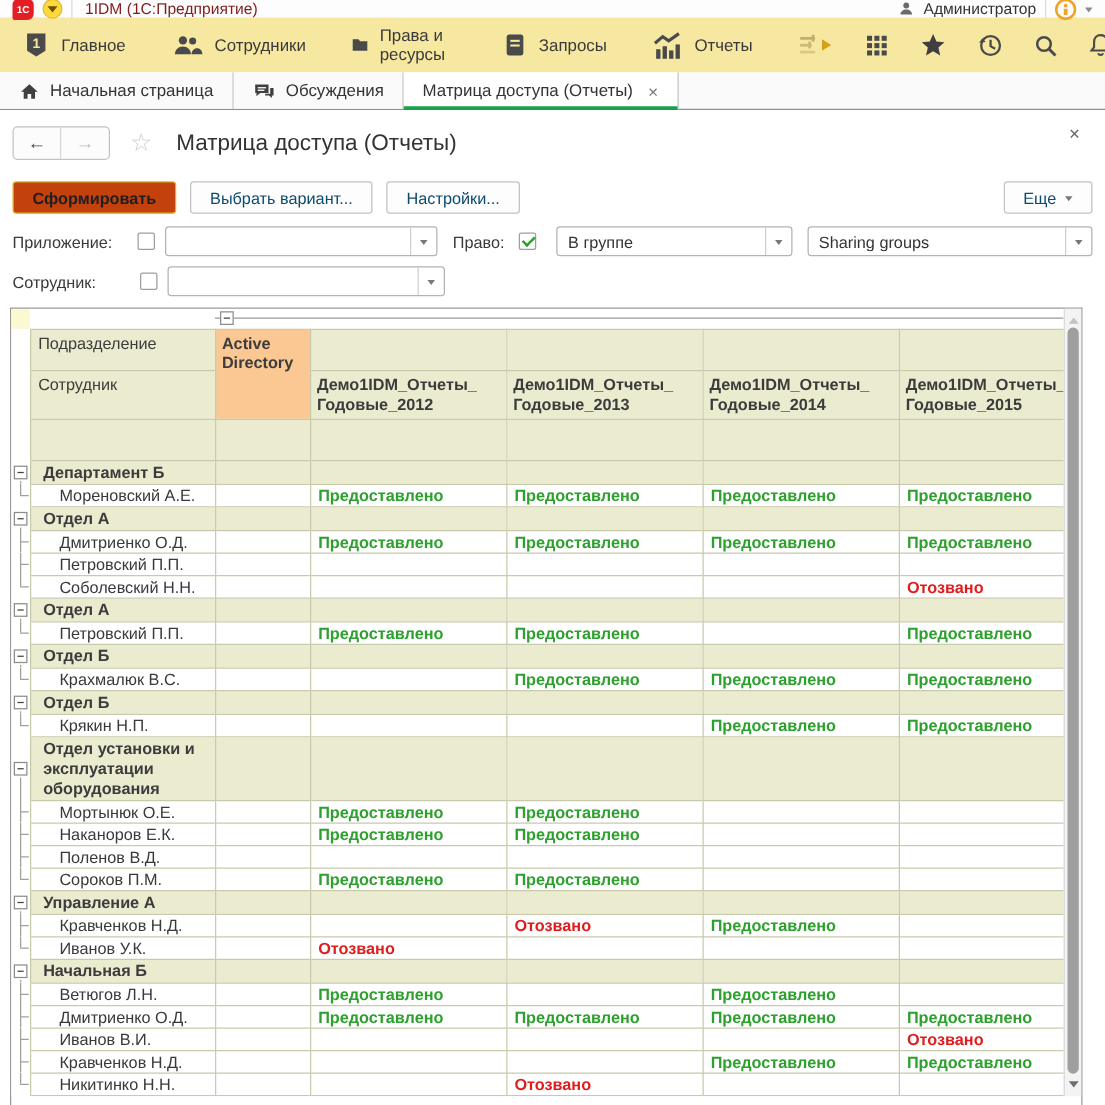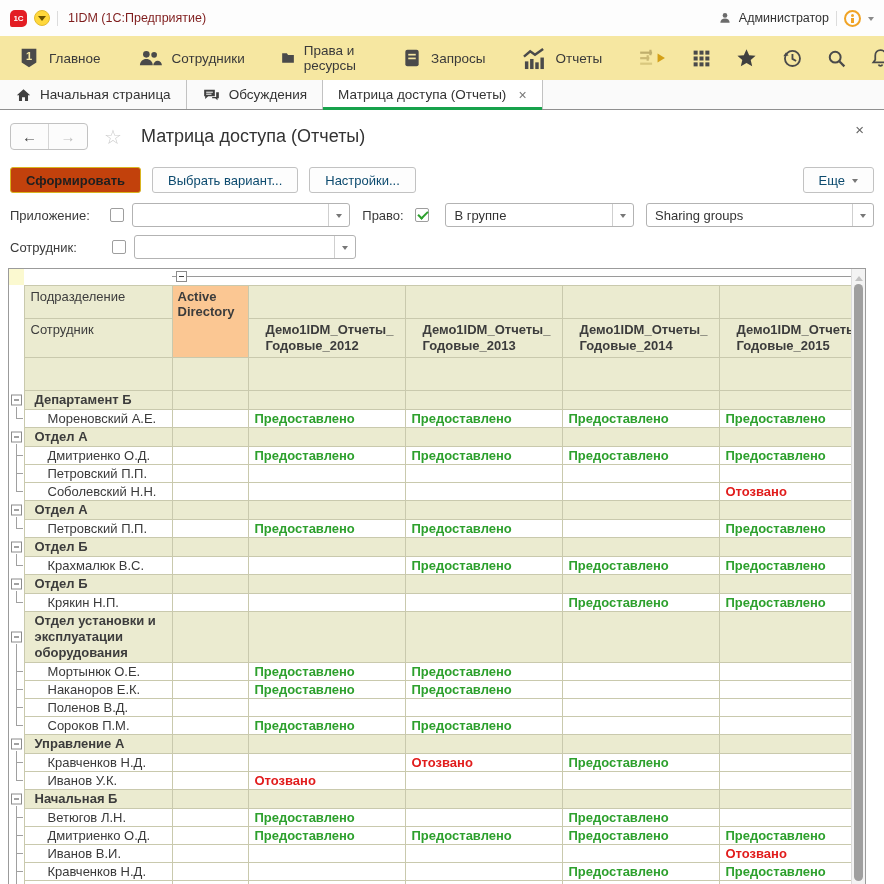--- a/index.html
+++ b/index.html
@@ -4,21 +4,21 @@
 <style>
   :root{
     --yellow:#f6e7a1; --ink:#3a3a3a; --cellb:#c9c9ad; --beige:#ebebd0;
     --orange:#fbc793; --green:#2da02d; --red:#e11c1c; --tabgreen:#17a24b;
     --gridline:#9b9b9b; --tree:#a0a0a0;
   }
   *{box-sizing:border-box; margin:0; padding:0;}
   html,body{width:884px; height:884px; overflow:hidden; background:#fff;
     font-family:"Liberation Sans", sans-serif; color:var(--ink); font-size:13px;}
   
-  .titlebar{height:36px; background:#fdfdfd; display:flex; align-items:center; padding:0 10px; gap:7px;}
+  .titlebar{height:14px; background:#fdfdfd; display:flex; align-items:center; padding:0 10px; gap:7px;}
   .logo-1c{width:17px; height:17px; background:#e31e24; border-radius:5px 5px 5px 2px; color:#fff;
     font-size:8px; font-weight:bold; display:flex; align-items:center; justify-content:center;}
   .menu-btn{width:16px; height:16px; background:#ffd83c; border:1px solid #e3bb30; border-radius:50%;
     display:flex; align-items:center; justify-content:center;}
   .tri-down{width:0; height:0; border:4px solid transparent; border-top:5px solid #6b5200; margin-top:4px;}
   .tb-sep{width:1px; height:15px; background:#dcdcdc;}
   .tb-title{font-size:12.5px; color:#7f1d1d; margin-left:3px;}
   .tb-right{margin-left:auto; display:flex; align-items:center; gap:7px;}
   .tb-user{font-size:12.5px; color:#333;}
   .info-btn{width:17px; height:17px; border:2px solid #f0a325; border-radius:50%; position:relative;}
@@ -80,21 +80,21 @@
   .collapse-row td{border:none;}
   .collapse-span{border:none;}
   .cw{display:flex; align-items:center; height:100%;}
   .minus-box{width:11px; height:11px; border:1px solid #8c8c8c; background:#fff; display:inline-flex;
     align-items:center; justify-content:center; flex:none;}
   .minus-line{width:5px; height:1px; background:#444;}
   .cline{height:1px; background:#9a9a9a;}
   .cline.pre{width:4px;} .cline.post{flex:1;}
   .hdr-beige{background:var(--beige); color:#3c3c3c; vertical-align:top; padding:3px 6px;}
   .ad-head{background:var(--orange); font-weight:bold; vertical-align:top; padding:3px 5px; color:#3c3c3c;}
-  .col-head{background:var(--beige); font-weight:bold; vertical-align:top; padding:3px 17px;
+  .col-head{background:var(--beige); font-weight:bold; vertical-align:top; padding:3px 5px;
     color:#3c3c3c; white-space:pre-line; line-height:16px;}
   .r1{height:33px;} .r2{height:34px;} .r3{height:33px;}
   .name-cell{padding:0 4px 0 10px; color:#3a3a3a; vertical-align:middle;}
   .group-name{background:var(--beige); font-weight:bold; color:#3c3c3c; line-height:16px; padding-top:1px; padding-bottom:1px;}
   .emp-name{padding-left:23px;}
   .group-bg{background:var(--beige);}
   .data-cell{padding:0 6px; vertical-align:middle;}
   .status{font-weight:bold; white-space:nowrap;}
   .st-granted{color:var(--green);} .st-revoked{color:var(--red);}
   .group-margin .minus-box{position:absolute; left:2px; top:50%; transform:translateY(-50%);}

